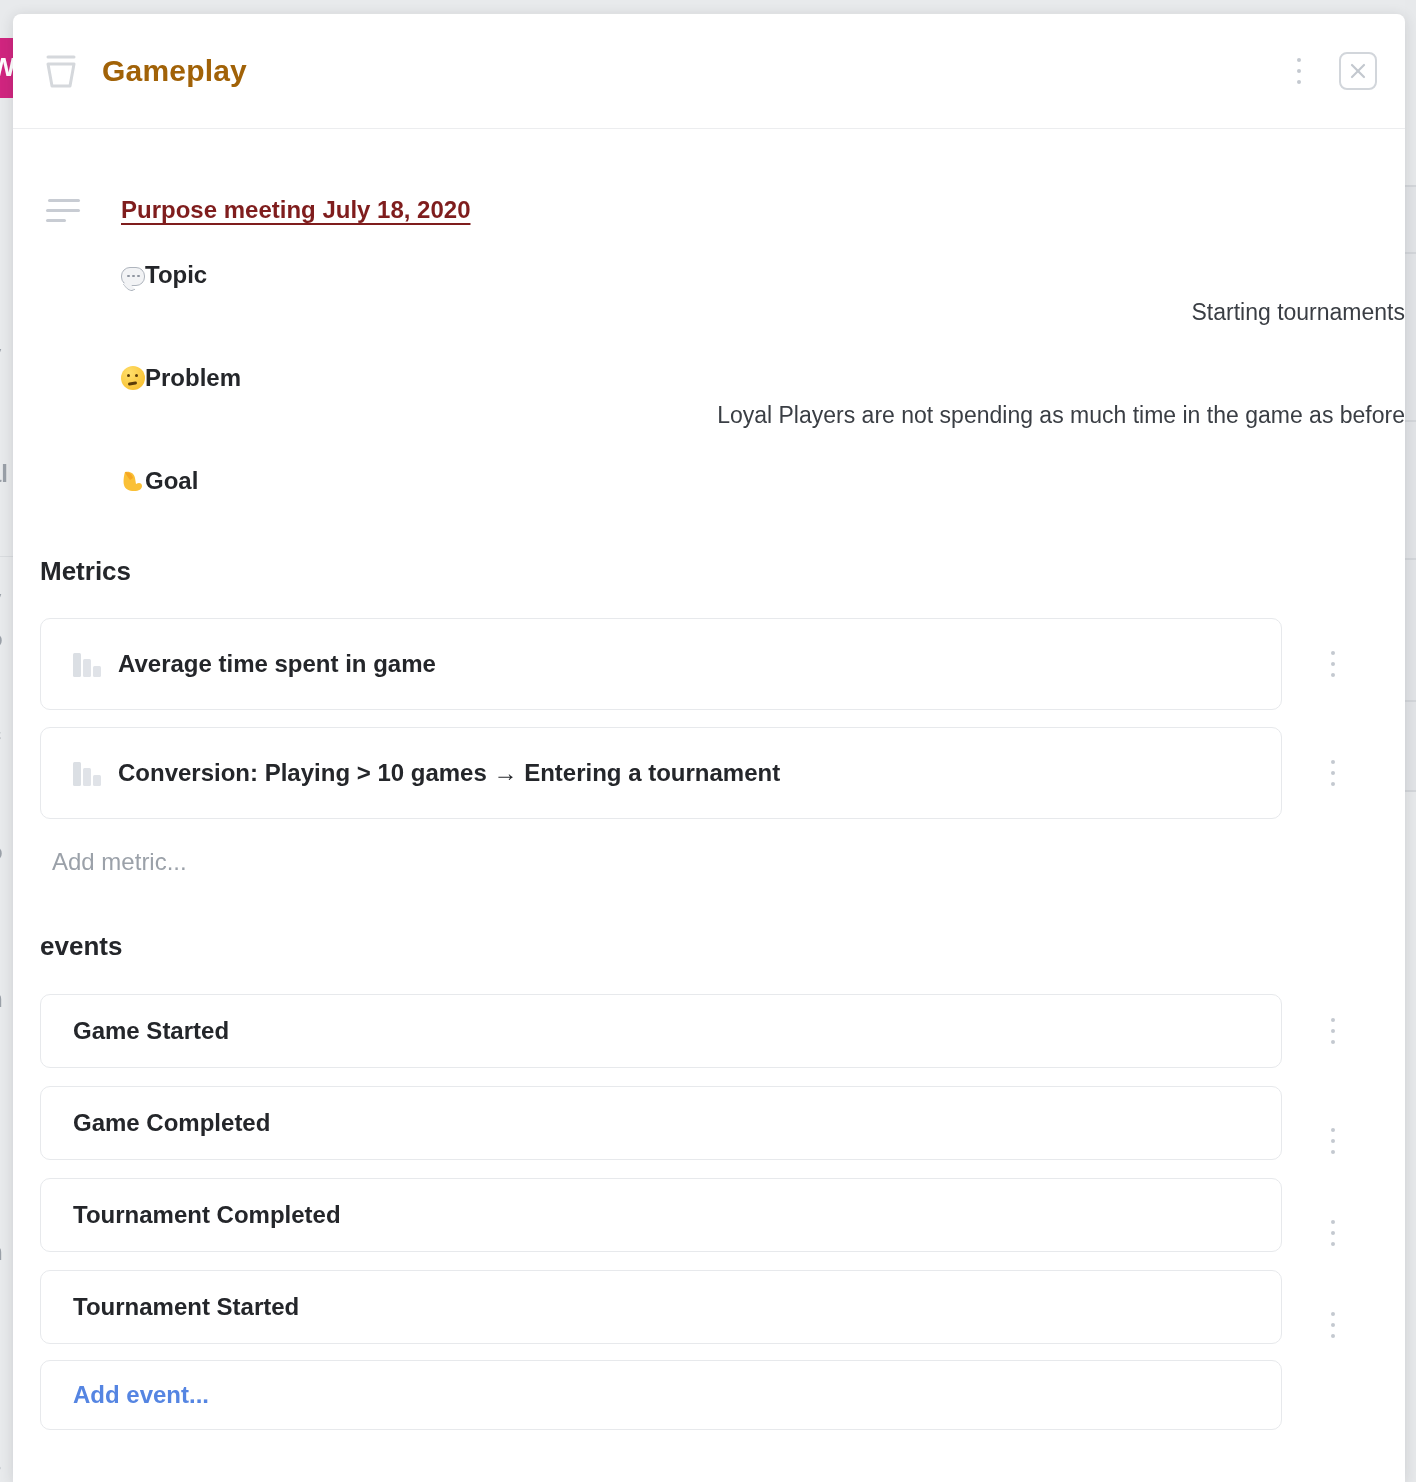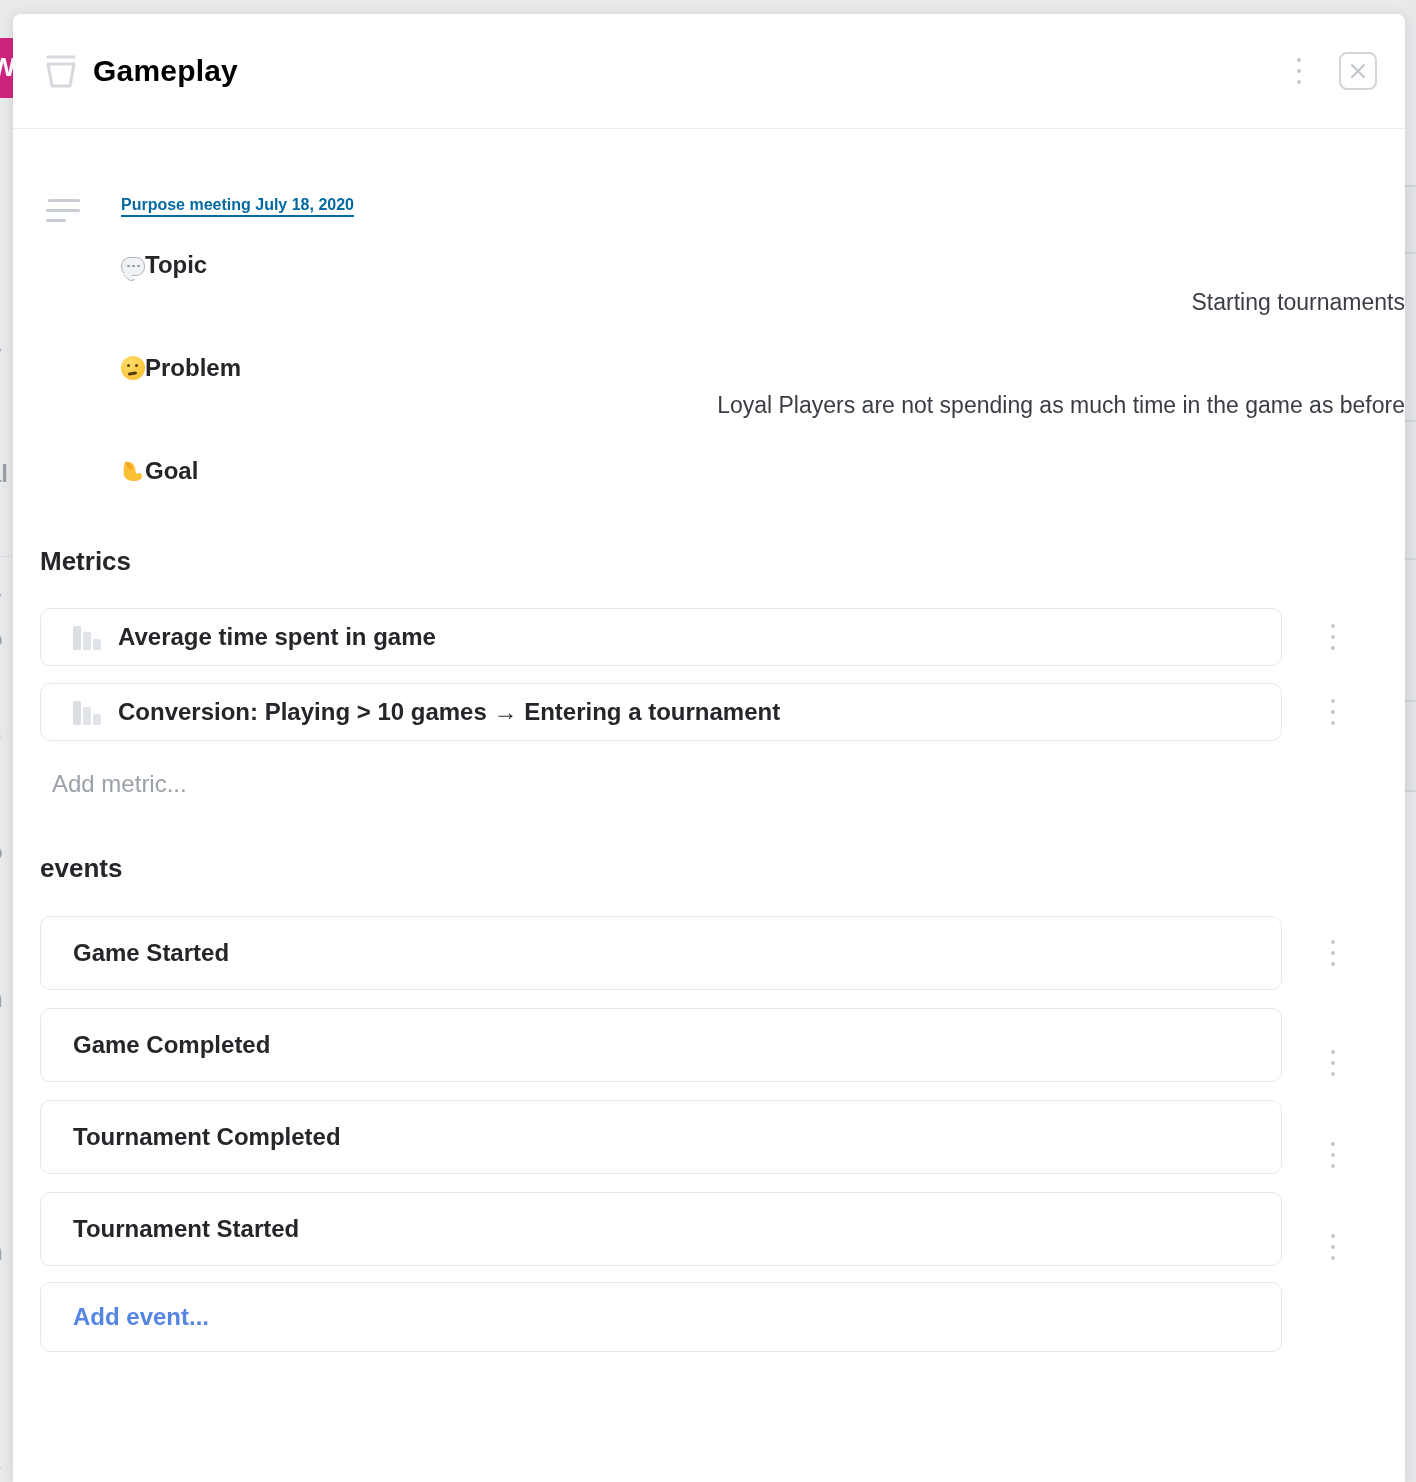--- a/index.html
+++ b/index.html
@@ -19,38 +19,38 @@
   .backdrop-right { position:absolute; right:0; top:0; width:11px; height:1482px; background:#e7e9eb; }
   .br-band { position:absolute; left:0; width:11px; background:#e2e4e7; }
   .br-line { position:absolute; left:0; width:11px; height:2px; background:#d3d6da; }
 
   
   .modal { position:absolute; left:13px; top:14px; width:1392px; height:1468px; background:#ffffff;
            border-radius:8px 8px 0 0; box-shadow:0 2px 14px rgba(40,44,52,.14); overflow:hidden; }
 
   .modal-header { display:flex; align-items:center; height:115px; padding:0 28px 0 31px; border-bottom:1px solid #ecedef; }
   .basket-icon { width:34px; height:36px; flex:0 0 auto; }
-  .modal-title { margin-left:15px; font-size:30px; font-weight:700; color:#000000; letter-spacing:.2px; }
+  .modal-title { margin-left:24px; font-size:30px; font-weight:700; color:#a16207; letter-spacing:.2px; }
 
   .kebab { display:flex; flex-direction:column; align-items:center; gap:7px; padding:6px; cursor:pointer; }
   .kebab i { width:4px; height:4px; border-radius:50%; background:#c4c9d0; }
   .header-kebab { margin-left:auto; margin-right:32px; }
   .close-btn { width:38px; height:38px; border:2px solid #d2d6db; border-radius:8px; background:#fff;
                display:flex; align-items:center; justify-content:center; cursor:pointer; }
 
   .content { padding:0 0 0 27px; }
 
   
   .desc-block { position:relative; margin-top:67px; padding-left:81px; }
   .desc-icon { position:absolute; left:6px; top:3px; width:34px; height:24px; }
   .desc-icon i { display:block; height:3px; border-radius:2px; background:#c8ccd3; margin-bottom:7px; }
   .desc-icon i:nth-child(1){ width:32px; margin-left:2px; }
   .desc-icon i:nth-child(2){ width:34px; }
   .desc-icon i:nth-child(3){ width:20px; }
-  .desc-heading { font-size:16px; font-weight:700; color:#0369a1; text-decoration:underline; text-decoration-thickness:2px; text-underline-offset:5px; }
+  .desc-heading { font-size:24px; font-weight:700; color:#7f1d1d; text-decoration:underline; text-decoration-thickness:2px; text-underline-offset:5px; }
   .desc-section { margin-top:36px; }
   .desc-label { display:flex; align-items:center; font-size:24px; font-weight:700; color:#24262a; line-height:30px; margin-bottom:7px; }
   .desc-text { font-size:23px; color:#3a3e44; line-height:30px;text-align:right; }
 
   
   .emo { width:24px; height:24px; position:relative; flex:0 0 auto; }
   .emo-speech { width:24px; height:19px; margin-top:2px; background:#f2f3f5; border:1.5px solid #aeb4bd; border-radius:9px; position:relative; }
   .emo-speech::after { content:""; position:absolute; left:3px; bottom:-6px; width:7px; height:7px; background:#f2f3f5; border-left:1.5px solid #aeb4bd; border-bottom:1.5px solid #aeb4bd; transform:skewX(35deg) rotate(-12deg); border-radius:0 0 0 4px; }
   .emo-speech i { position:absolute; top:7px; width:2.5px; height:2.5px; border-radius:50%; background:#8f96a0; }
   .emo-speech i:nth-child(1){ left:5px; } .emo-speech i:nth-child(2){ left:10px; } .emo-speech i:nth-child(3){ left:15px; }
@@ -60,21 +60,21 @@
   .emo-think u { position:absolute; left:7px; bottom:5px; width:9px; height:3px; border-radius:2px; background:#5b3c09; transform:rotate(-8deg); }
   .emo-flex svg { display:block; }
 
   
   .section-heading { font-size:26px; font-weight:700; color:#24262a; }
   .metrics-heading { margin-top:60px; }
   .events-heading { margin-top:55px; }
 
   
   .row { display:flex; align-items:center; }
-  .card { width:1242px; height:58px; border:1.5px solid #e7e9ec; border-radius:10px; background:#fff;
+  .card { width:1242px; height:92px; border:1.5px solid #e7e9ec; border-radius:10px; background:#fff;
           display:flex; align-items:center; padding-left:32px; cursor:pointer; }
   .card-label { font-size:24px; font-weight:700; color:#24262a; }
   .row .kebab { margin-left:43px; }
   .first-metric { margin-top:31px; }
   .gap-metric { margin-top:17px; }
   .first-event { margin-top:32px; }
   .gap-event { margin-top:18px;align-items:flex-end; }
   .event-card { height:74px; }
 
   .bars-icon { width:28px; height:25px; display:flex; align-items:flex-end; gap:2px; margin-right:17px; }

